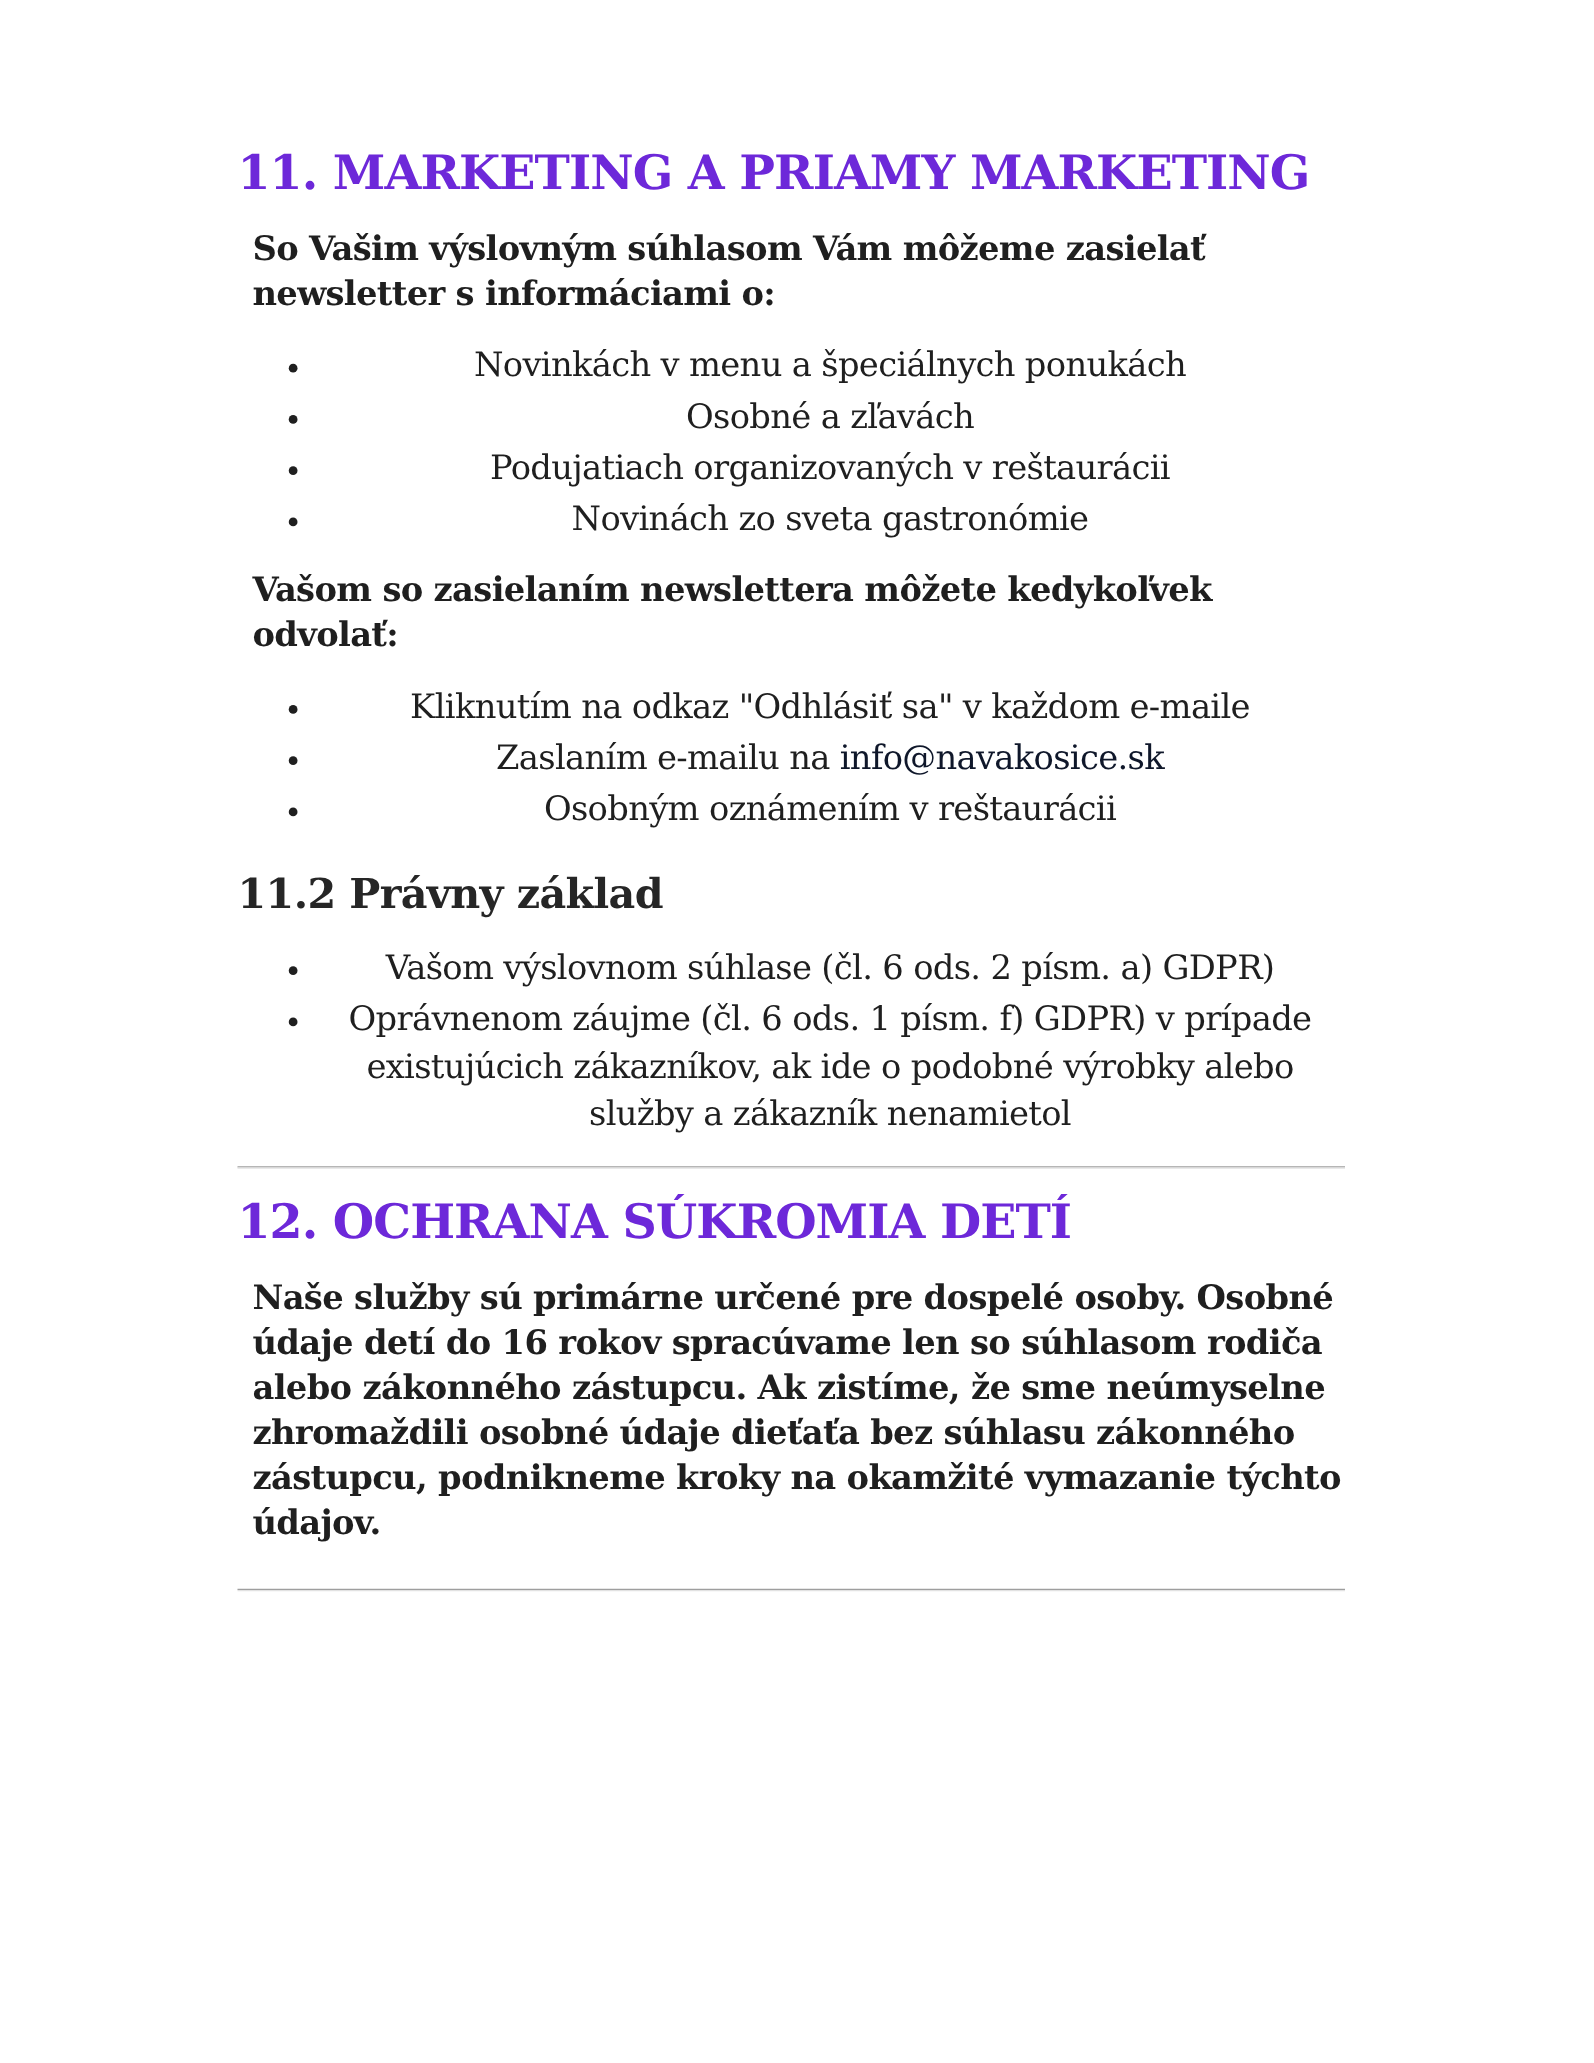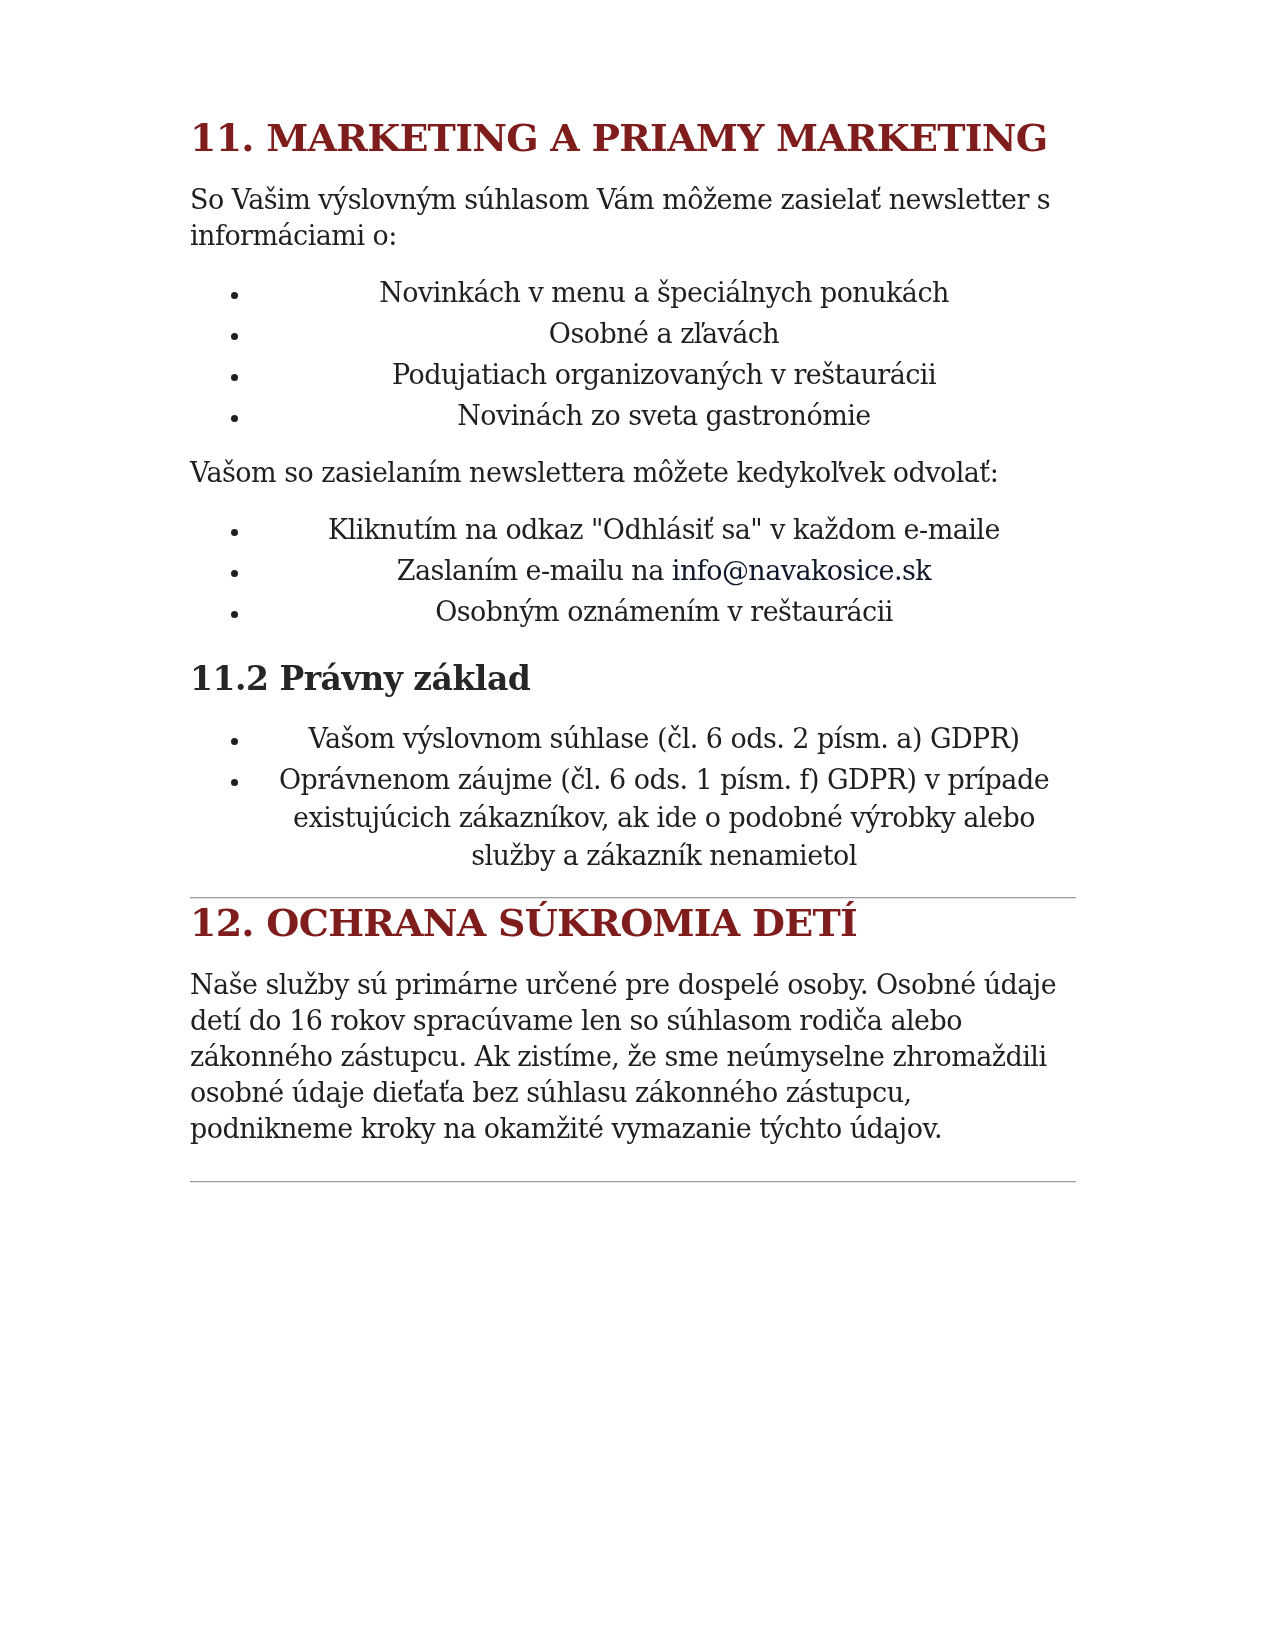--- a/index.html
+++ b/index.html
@@ -18,39 +18,41 @@
     box-sizing: border-box;
     width: 1275px;
     height: 1650px;
     padding: 114px 199px 0 190px;
     background: #ffffff;
   }
   h2 {
     font-size: 38px;
     line-height: 48px;
     font-weight: 700;
-    color: #7f1d1d;
+    color: #6d28d9;
     letter-spacing: -0.02em;
     margin: 0;
   }
   h3 {
     font-size: 33px;
     line-height: 43px;
     font-weight: 700;
     color: #262626;
     letter-spacing: -0.015em;
     margin: 26px 0 0 0;
   }
   h2.section-12 {
+    margin-top: 18px;
   }
   p {
     font-size: 27px;
     line-height: 36px;
     letter-spacing: -0.02em;
-    margin: 20px 0 0 0;
+    margin: 20px 0 0 12px;
+    font-weight: bold;
   }
   ul {
     margin: 20px 0 0 0;
     padding: 0 0 0 62px;
     list-style: disc;
   }
   li {
     font-size: 27px;
     line-height: 38px;
     letter-spacing: -0.02em;

